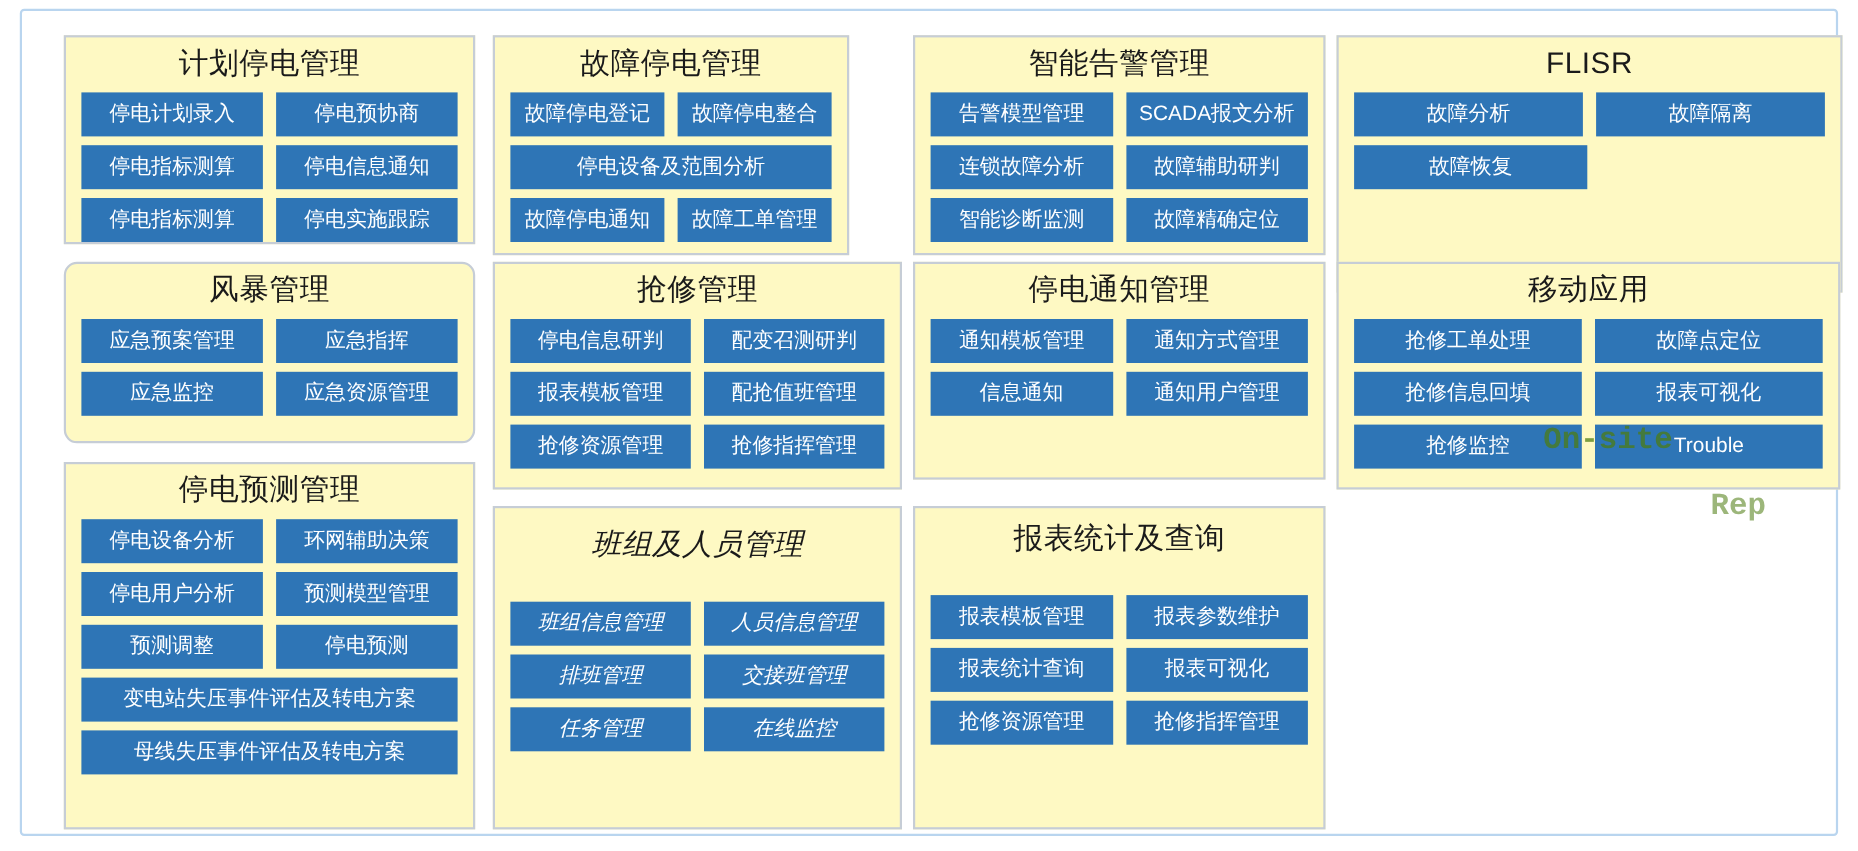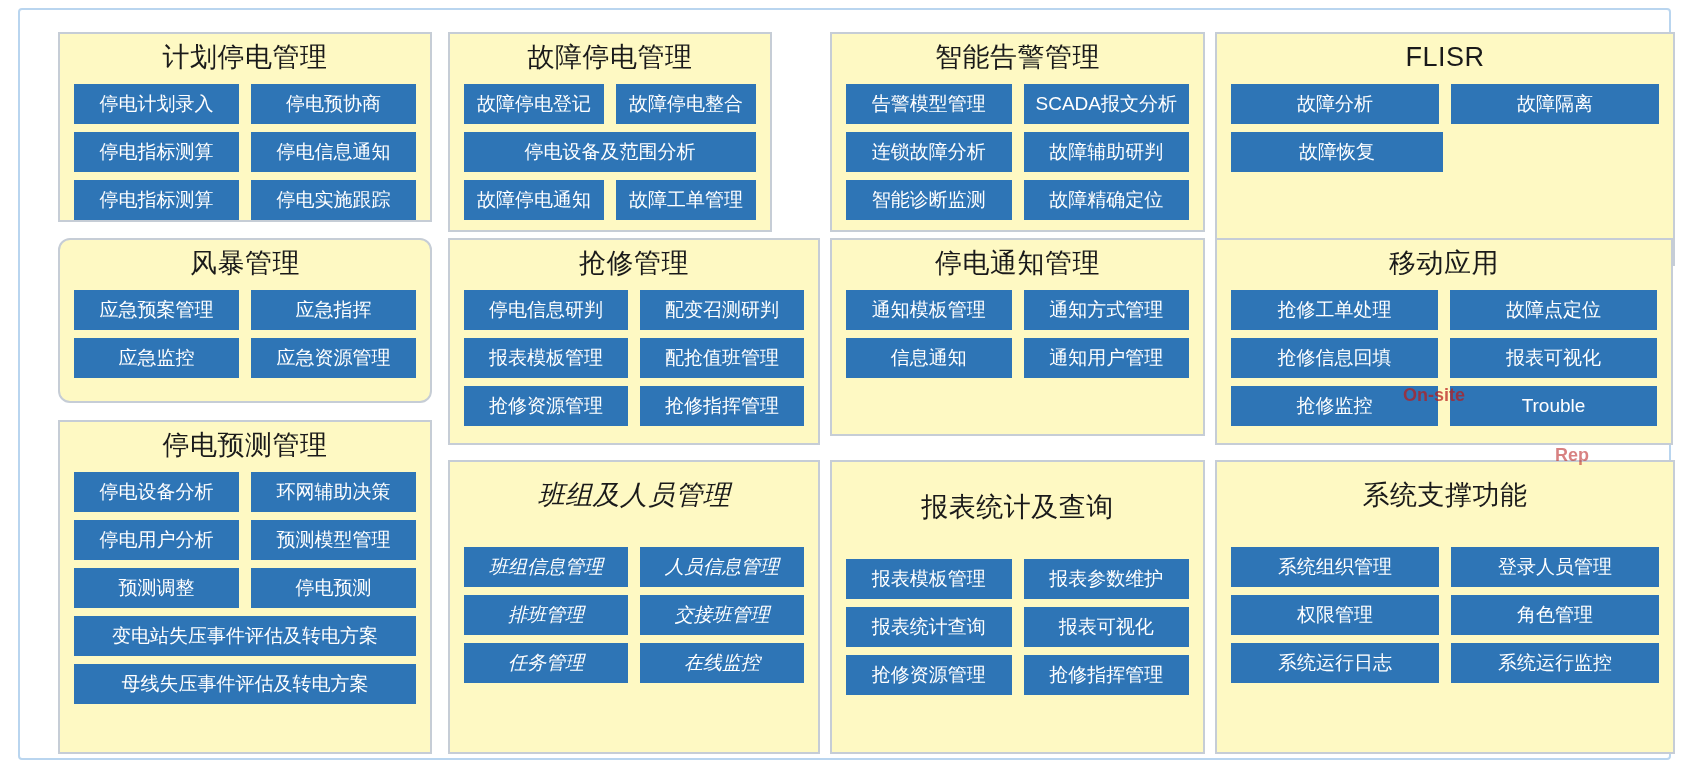--- a/index.html
+++ b/index.html
@@ -75,27 +75,27 @@
     flex: 1 1 0;
     overflow: hidden;
     text-overflow: clip;
     font-family: "Liberation Sans", "DejaVu Sans", sans-serif;
   }
   .tile.wide { flex: 1 1 100%; }
 
   
   .overlay-text {
     position: absolute;
-    color: #b91c1c;
+    color: #4d7c0f;
     opacity: 0.72;
-    font-size: 18px;
+    font-size: 28px;
     font-weight: 600;
     white-space: nowrap;
     pointer-events: none;
-    font-family: Liberation Sans, sans-serif;
+    font-family: Liberation Mono, monospace;
   }
   .overlay-text.dim { opacity: 0.55; }
 </style>
 </head>
 <body>
 
 <div id="page">
   <div class="canvas-frame">
     <div class="grid">
 
@@ -266,53 +266,36 @@
             <div class="tile">交接班管理</div>
           </div>
           <div class="trow">
             <div class="tile">任务管理</div>
             <div class="tile">在线监控</div>
           </div>
         </div>
       </div>
 
       <div class="panel" style="left:772px; top:428px; width:375px; height:294px;">
-        <div class="panel-title" style="margin-bottom:34px; margin-top:22px;font-family:Liberation Serif, serif;">报表统计及查询</div>
+        <div class="panel-title" style="margin-bottom:34px; margin-top:4px;font-family:Liberation Serif, serif;">报表统计及查询</div>
         <div class="tiles">
           <div class="trow">
             <div class="tile">报表模板管理</div>
             <div class="tile">报表参数维护</div>
           </div>
           <div class="trow">
             <div class="tile">报表统计查询</div>
             <div class="tile">报表可视化</div>
           </div>
           <div class="trow">
             <div class="tile">抢修资源管理</div>
             <div class="tile">抢修指挥管理</div>
           </div>
         </div>
       </div>
 
-      <div class="panel" style="left:1157px; top:428px; width:460px; height:294px;">
-        <div class="panel-title" style="margin-bottom:34px; margin-top:10px;">系统支撑功能</div>
-        <div class="tiles">
-          <div class="trow">
-            <div class="tile">系统组织管理</div>
-            <div class="tile">登录人员管理</div>
-          </div>
-          <div class="trow">
-            <div class="tile">权限管理</div>
-            <div class="tile">角色管理</div>
-          </div>
-          <div class="trow">
-            <div class="tile">系统运行日志</div>
-            <div class="tile">系统运行监控</div>
-          </div>
-        </div>
-      </div>
 
       <div class="overlay-text" style="left:1345px; top:353px;">On-site</div>
       <div class="overlay-text dim" style="left:1497px; top:413px;">Rep</div>
 
     </div>
   </div>
 </div>
 
 </body></html>

